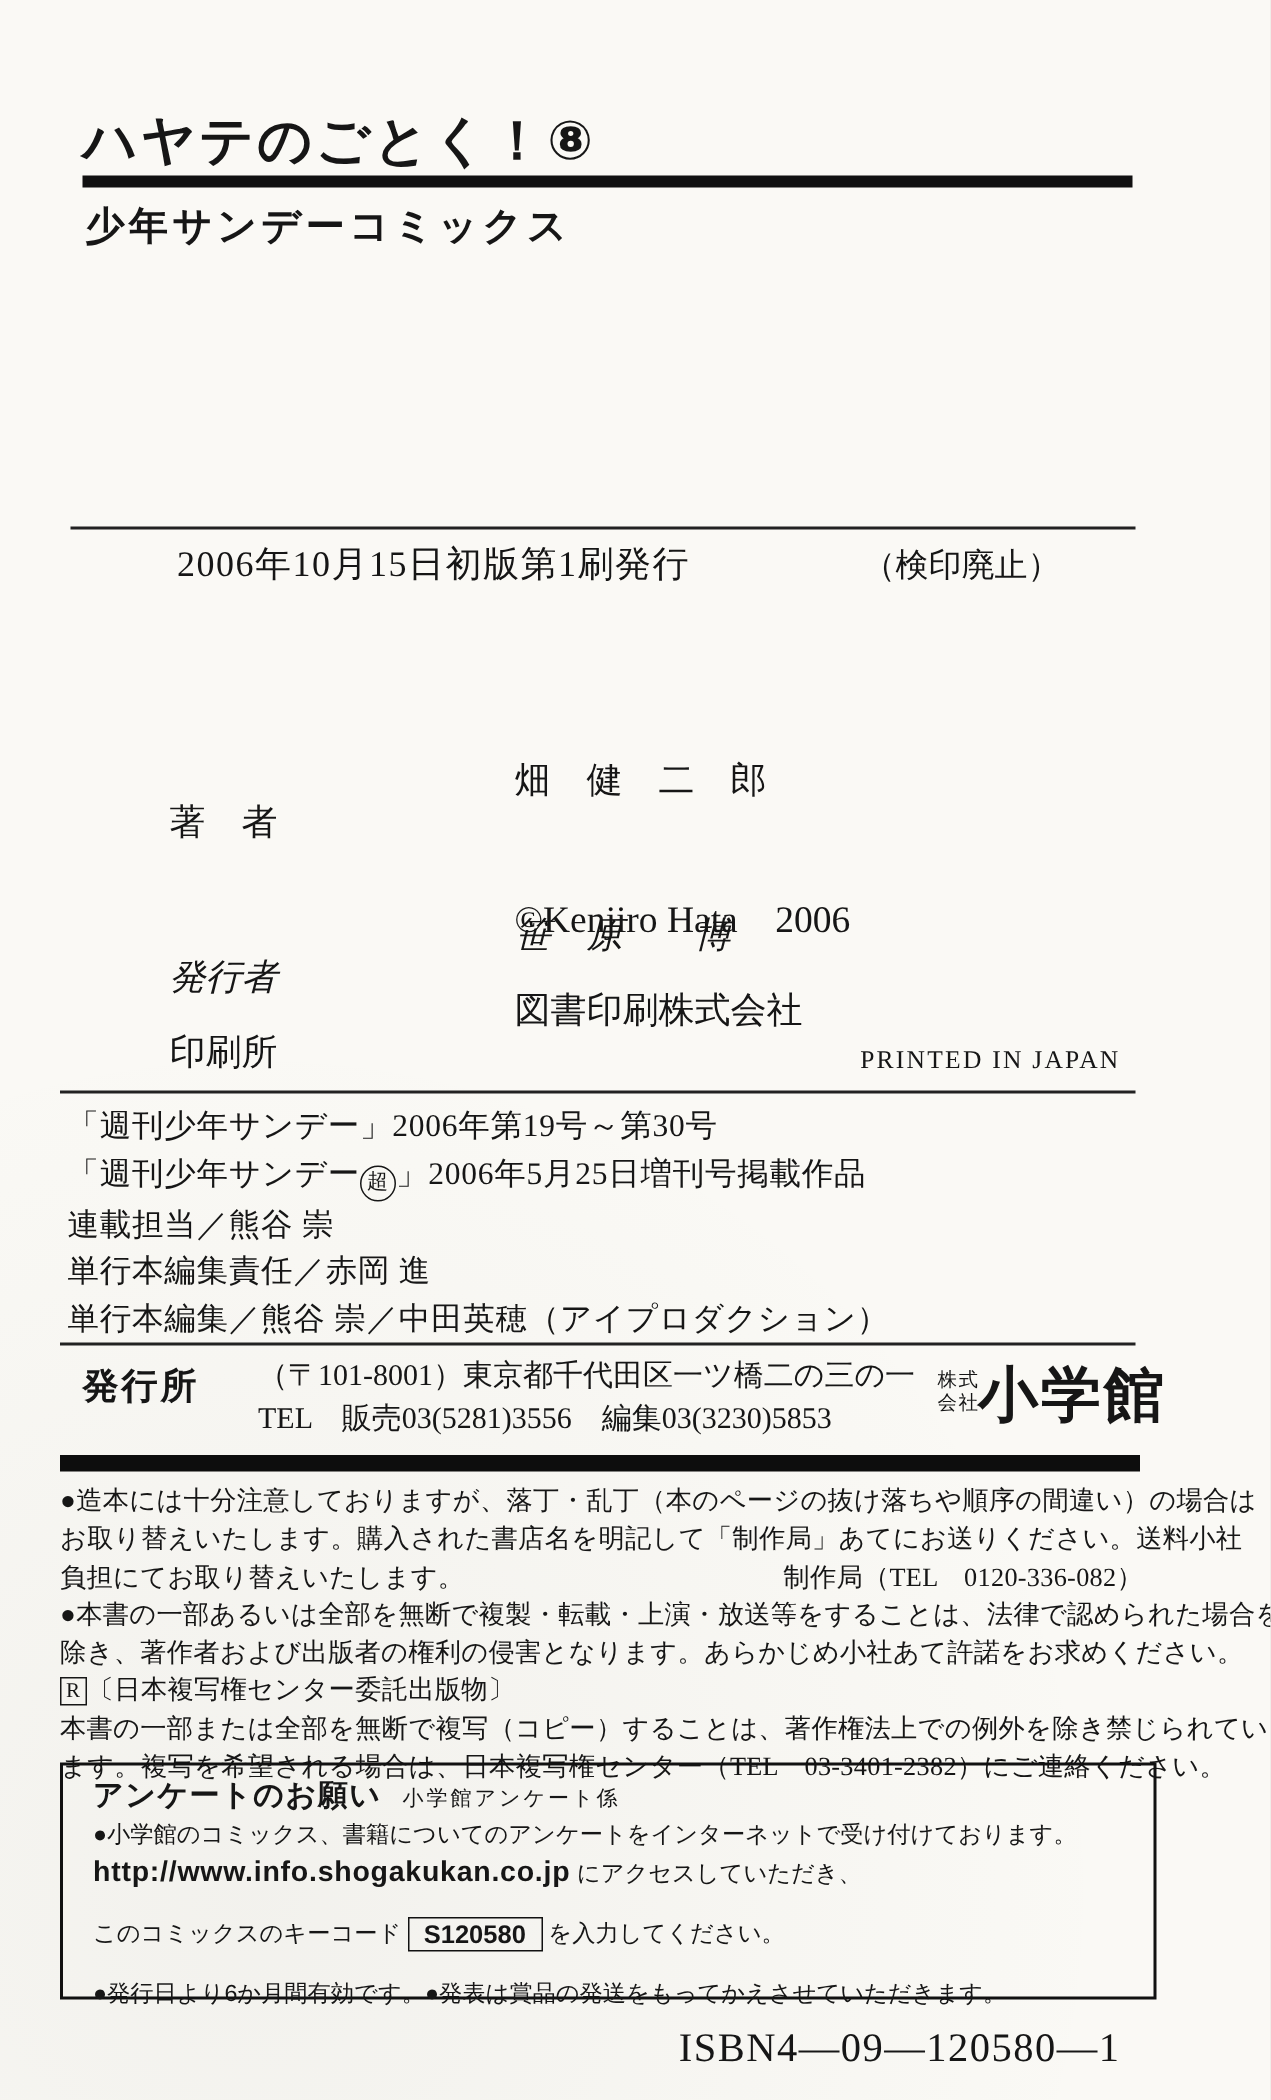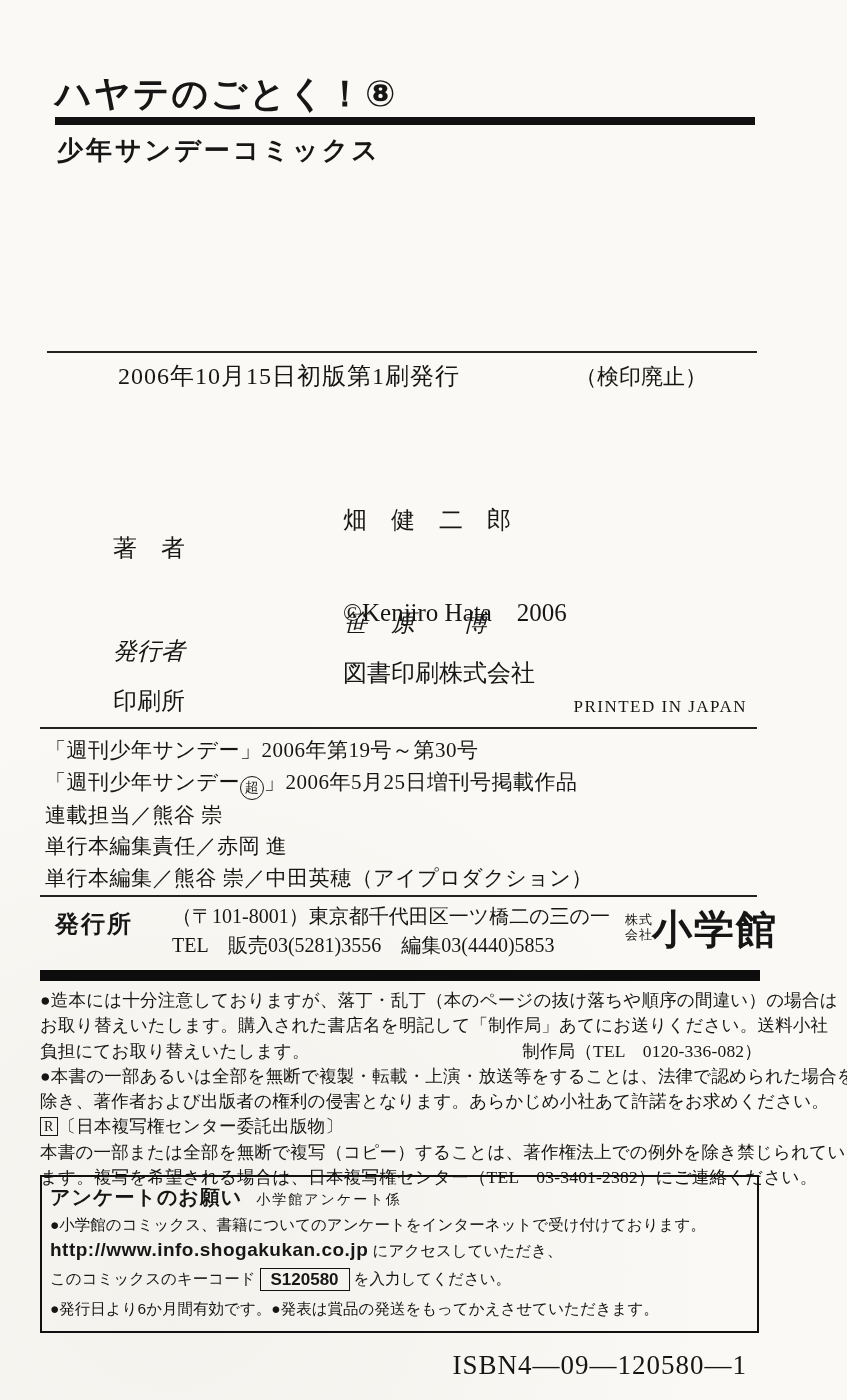--- a/index.html
+++ b/index.html
@@ -51,29 +51,29 @@
   .notices{top:988px;left:40px;width:722px;font-size:17.5px;line-height:25.3px;letter-spacing:0.2px;}
   .notice-line{white-space:nowrap;}
   .notice-right{float:right;}
   .boxed-r{
     display:inline-block;border:1.5px solid #161616;padding:0 3px;
     font-size:14px;line-height:17px;vertical-align:1px;margin-right:1px;
   }
 
   .survey-box{
     top:1175px;left:40px;width:695px;height:136px;
-    border:2.5px solid #111;padding:8px 12px 10px 8px;
+    border:2.5px solid #111;padding:8px 12px 10px 20px;
     font-size:15.5px;line-height:25px;
   }
   .survey-heading{font-size:20px;font-weight:bold;letter-spacing:1px;}
   .survey-heading-sub{font-size:14px;font-weight:normal;margin-left:14px;letter-spacing:2px;}
   .survey-url{font-size:19px;font-weight:bold;letter-spacing:0.5px;}
   .keycode-box{
     display:inline-block;border:1.5px solid #111;padding:0 10px;
-    font-weight:bold;font-size:17px;line-height:21px;margin:5px 4px;vertical-align:-1px;
+    font-weight:bold;font-size:17px;line-height:21px;margin:16px 4px;vertical-align:-1px;
   }
   .isbn{top:1338px;right:100px;font-size:27px;letter-spacing:1px;margin-top:12px;}
 </style>
 </head>
 <body>
 
 <div class="page">
 
   <div class="abs book-title sans">ハヤテのごとく！⑧</div>
   <div class="abs rule-title"></div>
@@ -100,21 +100,21 @@
     <div class="notice-line">「週刊少年サンデー」2006年第19号～第30号</div>
     <div class="notice-line"><span>「週刊少年サンデー</span><span class="circled-char">超</span><span>」2006年5月25日増刊号掲載作品</span></div>
     <div class="notice-line">連載担当／熊谷 崇</div>
     <div class="notice-line">単行本編集責任／赤岡 進</div>
     <div class="notice-line">単行本編集／熊谷 崇／中田英穂（アイプロダクション）</div>
   </div>
 
   <div class="abs rule-thin rule-pub"></div>
   <div class="abs pub-label sans">発行所</div>
   <div class="abs pub-address">（〒101-8001）東京都千代田区一ツ橋二の三の一</div>
-  <div class="abs pub-tel">TEL　販売03(5281)3556　編集03(4440)5853</div>
+  <div class="abs pub-tel">TEL　販売03(5281)3556　編集03(3230)5853</div>
   <div class="abs pub-corp">
     <div>株式</div>
     <div>会社</div>
   </div>
   <div class="abs pub-name sans">小学館</div>
   <div class="abs rule-thick"></div>
 
   <div class="abs notices">
     <div class="notice-line">●造本には十分注意しておりますが、落丁・乱丁（本のページの抜け落ちや順序の間違い）の場合は</div>
     <div class="notice-line">お取り替えいたします。購入された書店名を明記して「制作局」あてにお送りください。送料小社</div>

